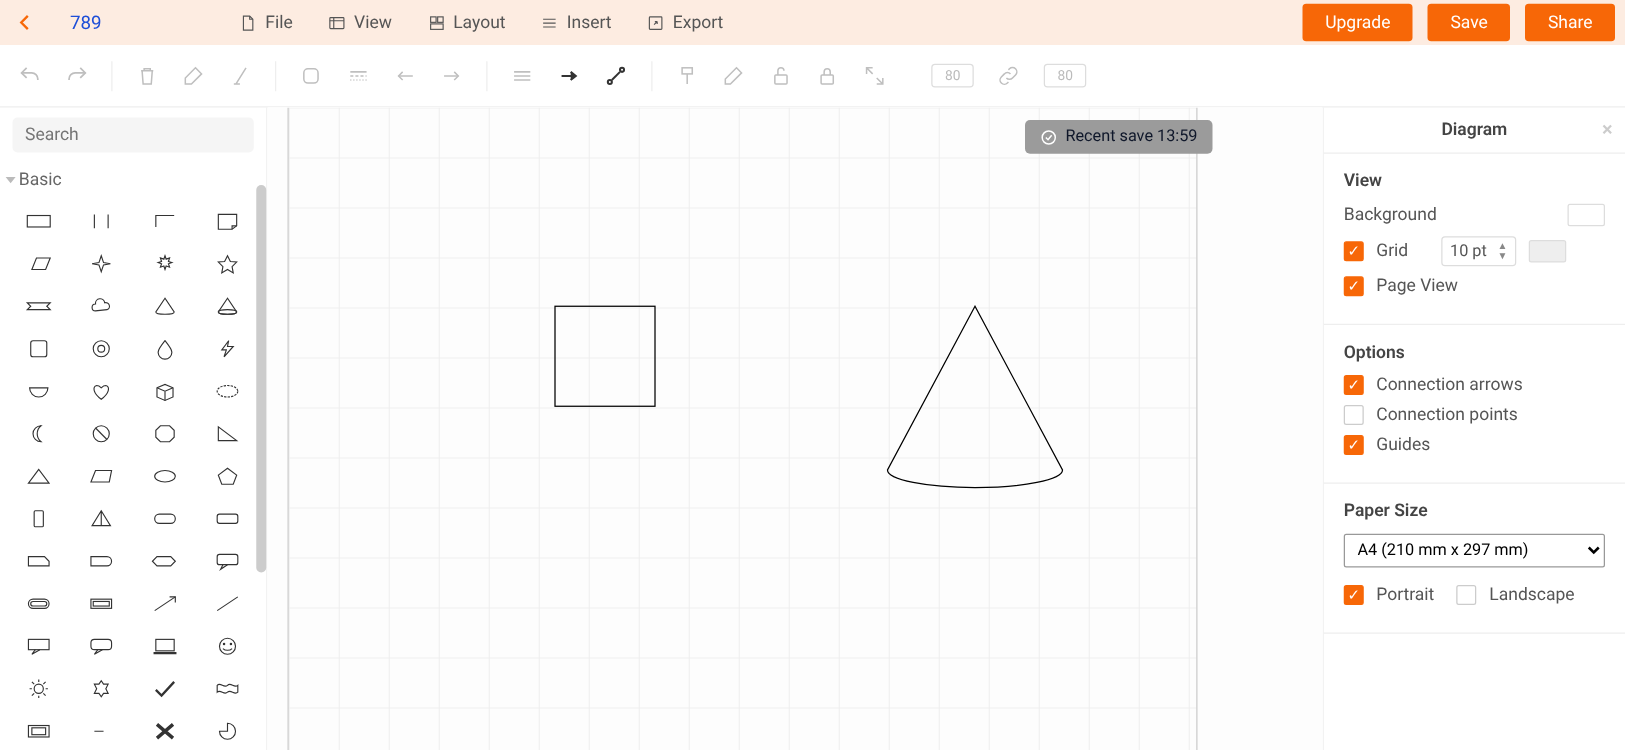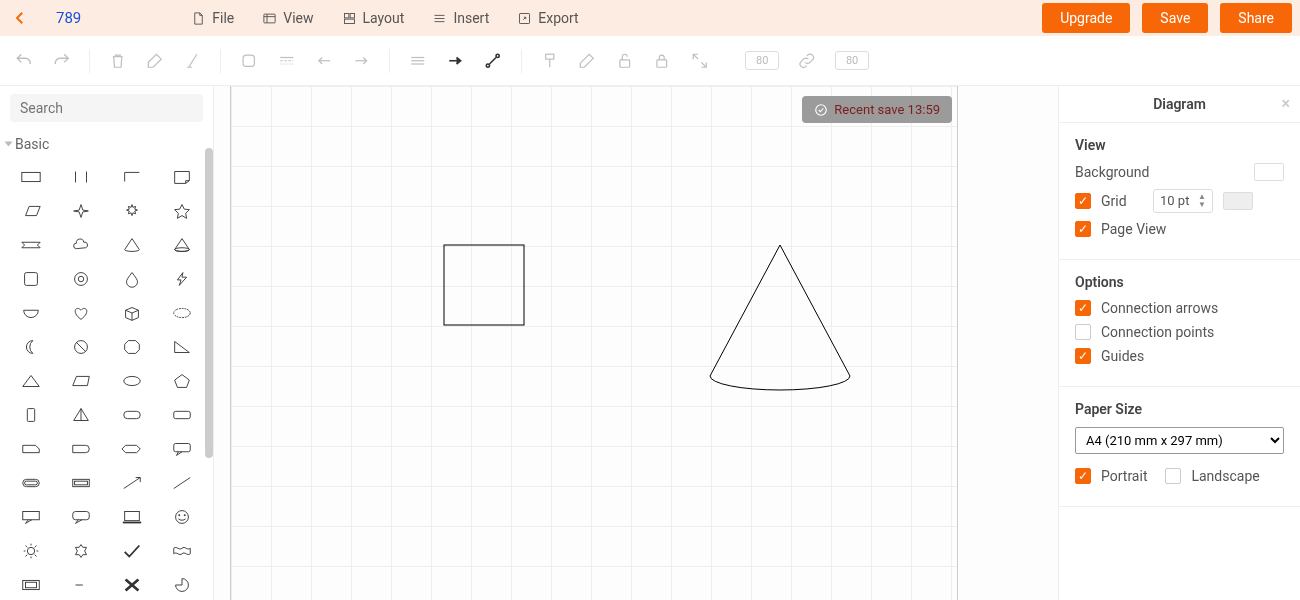--- a/index.html
+++ b/index.html
@@ -25,31 +25,31 @@
 .search input{flex:1;border:none;background:transparent;outline:none;font-size:14px;color:#888}
 .cat-title{font-size:14px;color:#666;padding:6px 10px 6px 6px;display:flex;align-items:center}
 .cat-title::before{content:"";width:0;height:0;border-top:4px solid transparent;border-bottom:4px solid transparent;border-left:5px solid #bbb;margin-right:4px;transform:rotate(90deg)}
 .shapes-grid{display:grid;grid-template-columns:repeat(4,1fr);gap:8px 4px;padding:6px 8px}
 .shape{height:26px;display:flex;align-items:center;justify-content:center;cursor:grab}
 .shape svg{width:22px;height:18px;stroke:#333;fill:none;stroke-width:1}
 .canvas-wrap{flex:1;position:relative;background:#fff;overflow:hidden}
 .canvas-wrap .outer-gutter{position:absolute;inset:0;background:#fdfdfd}
 .grid{position:absolute;left:16px;top:0;right:100px;bottom:0;background-image:linear-gradient(#eee 1px,transparent 1px),linear-gradient(90deg,#eee 1px,transparent 1px);background-size:40px 40px;border-left:1px solid #ccc;border-right:1px solid #ccc}
 .shape-on-canvas{position:absolute;stroke:#000;fill:none}
-.save-pill{position:absolute;right:106px;top:10px;background:#9b9b9b;color:#7f1d1d;border-radius:4px;padding:6px 12px;font-size:13px;display:flex;align-items:center;gap:6px}
+.save-pill{position:absolute;right:88px;top:10px;background:#9b9b9b;color:#0f172a;border-radius:4px;padding:6px 12px;font-size:13px;display:flex;align-items:center;gap:6px}
 .rpanel{width:242px;border-left:1px solid #eee;display:flex;flex-direction:column;font-size:14px;color:#555}
 .rpanel-head{position:relative;text-align:center;padding:10px 0;font-weight:600;color:#444;border-bottom:1px solid #eee}
 .close-x{position:absolute;right:10px;top:8px;color:#ccc;cursor:pointer;font-size:16px}
 .section{padding:14px 16px;border-bottom:1px solid #eee}
 .section h4{font-size:14px;font-weight:600;color:#444;margin-bottom:10px}
 .row{display:flex;align-items:center;gap:10px;margin:8px 0}
 .chk{width:16px;height:16px;border:1.5px solid #f76707;background:#f76707;display:flex;align-items:center;justify-content:center;color:#fff;font-size:12px;border-radius:2px}
 .chk.off{background:#fff;border-color:#ccc}
 .swatch{width:30px;height:18px;border:1px solid #ddd;border-radius:2px}
-.num-input{border:1px solid #ddd;border-radius:3px;padding:3px 6px;width:60px;font-size:13px;display:flex;align-items:flex-start;justify-content:space-between}
+.num-input{border:1px solid #ddd;border-radius:3px;padding:3px 6px;width:60px;font-size:13px;display:flex;align-items:center;justify-content:space-between}
 .select{width:100%;border:1px solid #999;border-radius:2px;padding:4px 6px;font-size:13px;background:#fff}
 .text-icon{font-size:10px;color:#333}
 .handwriting{font-family:cursive;font-size:6px;line-height:1}
 .spacer{flex:1}
 </style>
 </head>
 <body>
 
 <div class="topbar">
   <div class="back-chevron">

